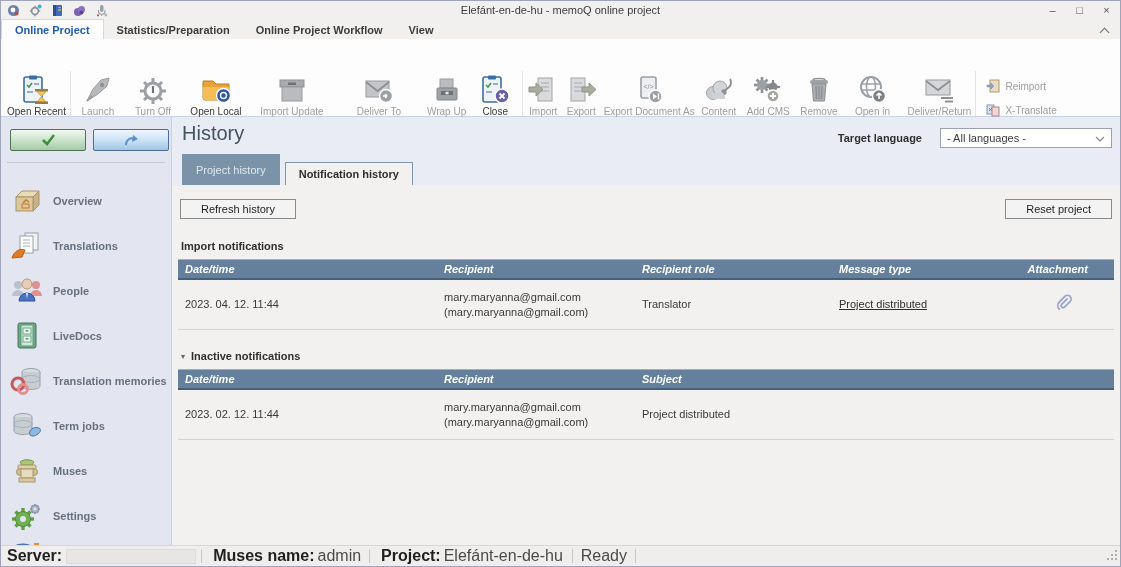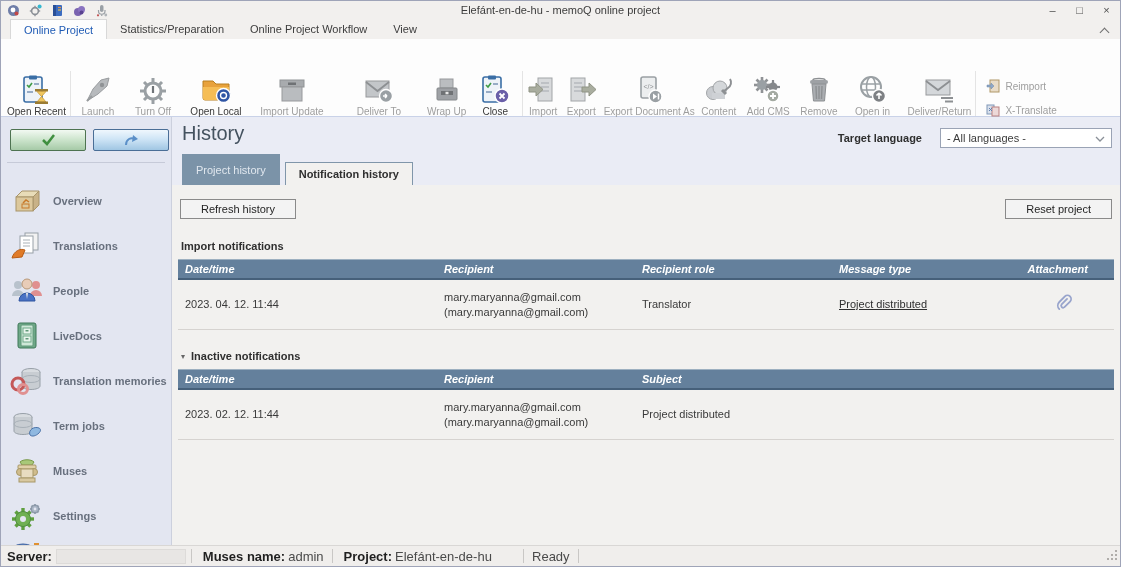--- a/index.html
+++ b/index.html
@@ -7,21 +7,21 @@
     background:#f2f0ee;font-family:"Liberation Sans","DejaVu Sans",sans-serif;font-size:11px;color:#333;position:relative;overflow:hidden;}
   
   .titlebar{height:18px;flex:0 0 18px;display:flex;align-items:center;position:relative;}
   .qat{display:flex;gap:9px;padding-left:6px;align-items:center;z-index:1;}
   .qicon{width:13px;height:13px;display:inline-flex;}
   .qicon svg{width:100%;height:100%;}
   .wtitle{position:absolute;left:0;right:0;text-align:center;font-size:11px;color:#3c3c3c;}
   .wctrl{margin-left:auto;display:flex;z-index:1;}
   .wbtn{width:27px;text-align:center;font-size:11px;color:#4f4f4f;line-height:17px;cursor:default;}
   
-  .menubar{height:20px;flex:0 0 20px;display:flex;align-items:flex-start;padding-left:9px;}
+  .menubar{height:20px;flex:0 0 20px;display:flex;align-items:flex-end;padding-left:0;font-weight:bold;}
   .mtab{padding:4px 13px 3px;font-size:11px;color:#3c3c3c;}
   .mtab.active{background:#fdfdfd;color:#1f5bb5;border:1px solid #d8d8d8;border-bottom:none;}
   .collapse{position:absolute;top:26px;right:11px;width:10px;height:8px;}
   .chev{display:block;width:6px;height:6px;border-left:1.6px solid #6f6f6f;border-top:1.6px solid #6f6f6f;transform:rotate(45deg);margin:2px auto 0;}
   
   .ribbon{height:77px;flex:0 0 77px;background:#fdfdfd;border-bottom:1px solid #c9d2e8;display:flex;align-items:stretch;padding-left:2px;}
   .rgroup{display:flex;flex-direction:column;border-right:1px solid #e4e4e4;padding:0 1px;margin-top:32px;}
   .rgroup.last{border-right:none;}
   .rbtns{display:flex;flex:1;align-items:flex-start;}
   .rglabel{text-align:left;font-size:12px;color:#6b6b6b;padding:1px 4px 3px;line-height:11px;}
@@ -73,21 +73,21 @@
   .td{font-size:11px;color:#3a3a3a;padding-left:7px;box-sizing:border-box;line-height:15px;}
   .c1{width:259px;flex:0 0 259px;} .c2{width:198px;flex:0 0 198px;} .c3{width:197px;flex:0 0 197px;}
   .c4{width:180px;flex:0 0 180px;} .c5{flex:1;} .c6{flex:1;}
   .th.c5{text-align:right;padding-right:26px;}
   .td.c5{display:flex;justify-content:center;padding-left:0;}
   .link{text-decoration:underline;color:#2f2f2f;}
   .inactive-head{display:flex;align-items:center;gap:6px;margin:20px 3px 7px;}
   .tri{font-size:8px;color:#666;}
   .section-label-inline{font-weight:bold;color:#2f2f2f;}
   
-  .statusbar{height:20px;flex:0 0 20px;background:#f0eeec;border-top:1px solid #d9d7d5;display:flex;align-items:center;font-size:13px;}
+  .statusbar{height:20px;flex:0 0 20px;background:#f0eeec;border-top:1px solid #d9d7d5;display:flex;align-items:center;font-size:16px;}
   .st-lab{font-weight:bold;color:#1f1f1f;padding-left:6px;}
   .st-field{width:128px;height:13px;background:#e8e6e4;border:1px solid #dddbd9;margin-left:4px;}
   .sep{width:1px;height:14px;background:#c9c7c5;margin:0 5px;flex:0 0 1px;}
   .st-val{color:#4a4a4a;padding:0 3px;}
   .st-val.wide{min-width:120px;}
   .grip{margin-left:auto;padding:0 2px 2px 0;display:flex;align-items:flex-end;}
 </style>
 </head>
 <body>
 

